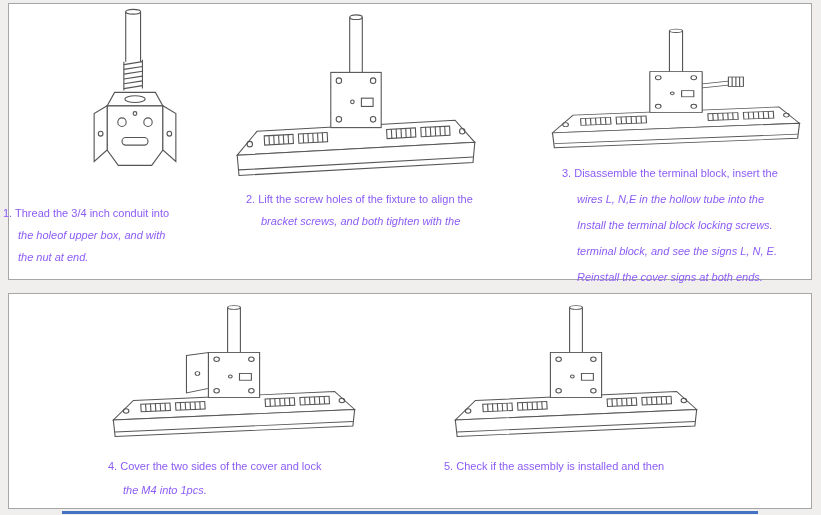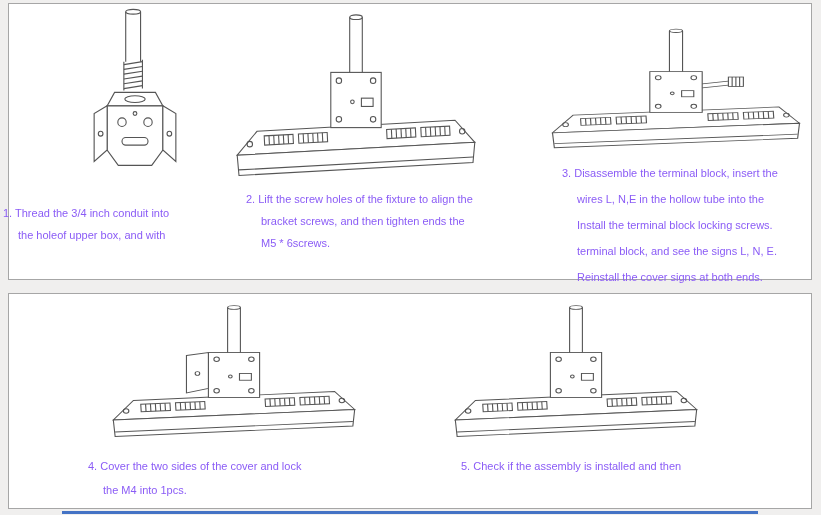--- a/index.html
+++ b/index.html
@@ -23,21 +23,21 @@
   #panel-bottom{left:8px;top:293px;width:804px;height:216px;}
   .illus{position:absolute;}
   .lineart{stroke:#555555;stroke-width:1.2;fill:none;}
   .step-text{
     position:absolute;
     font-size:11px;
     line-height:22px;
     color:#8b5cf6;
   }
   .step-text div{white-space:nowrap;}
-  .step-text .cont{padding-left:15px;}
+  .step-text .cont{padding-left:15px;font-style:italic;}
   #step3-text{line-height:26px;}
   #step4-text,#step5-text{line-height:24px;}
   #footer-line{
     position:absolute;
     left:62px;top:511px;width:696px;height:3px;
     background:#4473c5;
   }
 </style>
 </head>
 <body>
@@ -139,40 +139,40 @@
     </g>
   </svg>
 
   <svg class="illus lineart" style="left:448px;top:300px" width="256" height="150" viewBox="0 0 280 200" preserveAspectRatio="none">
     <use href="#sym-fixture"></use>
   </svg>
 
   <div class="step-text" id="step1-text" style="left:3px;top:202px;width:230px">
       <div>1. Thread the 3/4 inch conduit into</div>
       <div class="cont">the holeof upper box, and with</div>
+      <div class="cont">the nut at end.</div>
     </div>
 
   <div class="step-text" id="step2-text" style="left:246px;top:188px;width:340px">
       <div>2. Lift the screw holes of the fixture to align the</div>
-      <div class="cont">bracket screws, and then tighten ends the</div>
-      <div class="cont">M5 * 6screws.</div>
+      <div class="cont">bracket screws, and both tighten with the</div>
     </div>
 
   <div class="step-text" id="step3-text" style="left:562px;top:160px;width:255px">
       <div>3. Disassemble the terminal block, insert the</div>
       <div class="cont">wires L, N,E in the hollow tube into the</div>
       <div class="cont">Install the terminal block locking screws.</div>
       <div class="cont">terminal block, and see the signs L, N, E.</div>
       <div class="cont">Reinstall the cover signs at both ends.</div>
     </div>
 
-  <div class="step-text" id="step4-text" style="left:88px;top:454px;width:330px">
+  <div class="step-text" id="step4-text" style="left:108px;top:454px;width:330px">
       <div>4. Cover the two sides of the cover and lock</div>
       <div class="cont">the M4 into 1pcs.</div>
     </div>
 
-  <div class="step-text" id="step5-text" style="left:461px;top:454px;width:320px">
+  <div class="step-text" id="step5-text" style="left:444px;top:454px;width:320px">
       <div>5. Check if the assembly is installed and then</div>
     </div>
 
   <div id="footer-line"></div>
 
 </div>
 
 </body></html>

